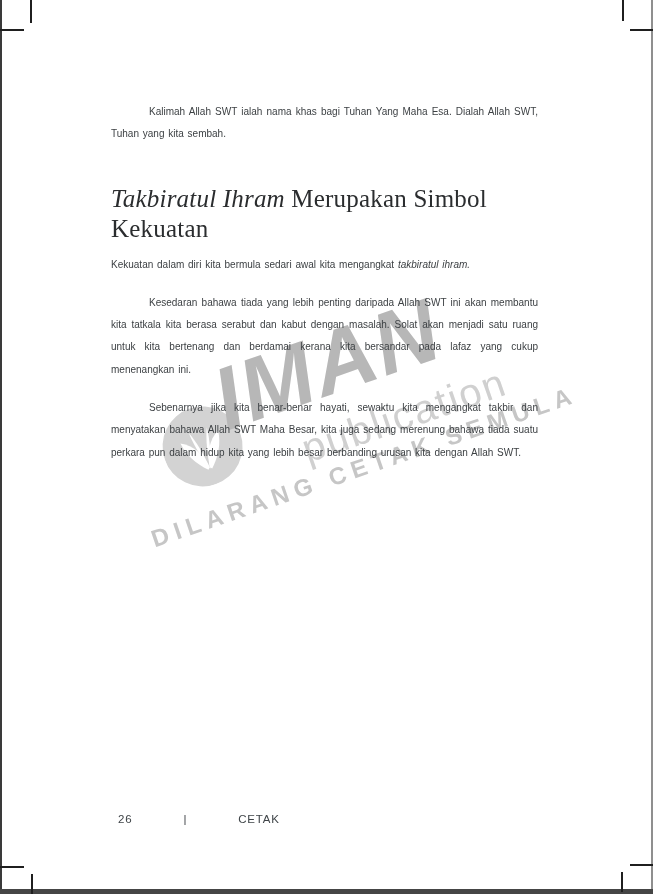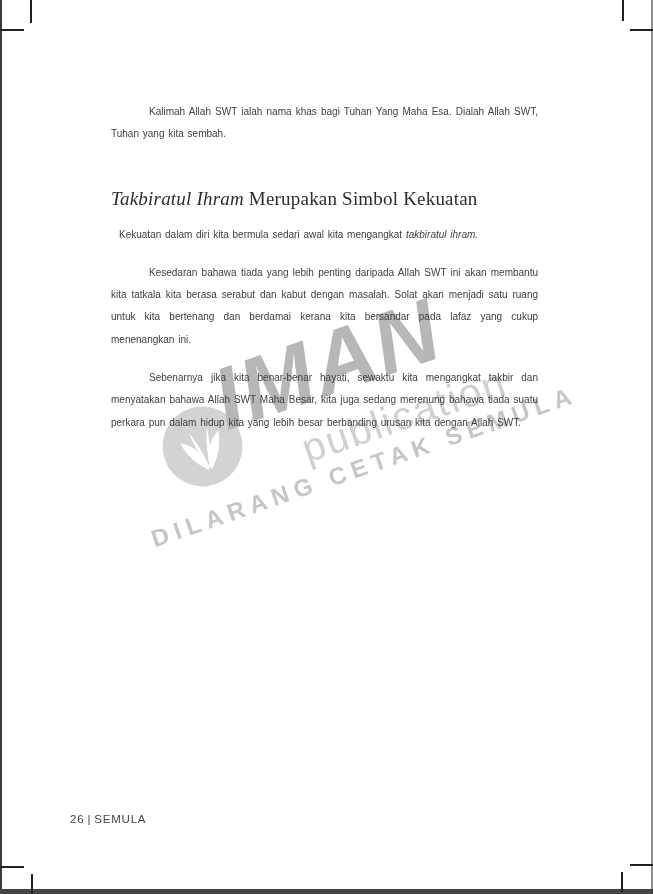--- a/index.html
+++ b/index.html
@@ -54,35 +54,35 @@
   .page-content{
     position:absolute;left:111px;top:101px;width:427px;z-index:2;
     color:#3d4144;
   }
   .body-para{
     margin:0 0 16px 0;
     font-size:10px;line-height:22.3px;
     text-align:justify;text-indent:38px;
     word-spacing:1px;
   }
-  .body-para.no-indent{text-indent:0;margin-left:8px;}
+  .body-para.no-indent{text-indent:0;}
   .body-para em{font-style:italic;}
   .section-heading{
     margin:38px 0 10px 0;
     font-family:"Liberation Serif","DejaVu Serif",serif;
-    font-size:19px;line-height:30px;font-weight:400;
+    font-size:25px;line-height:30px;font-weight:400;
     color:#2b2d2f;letter-spacing:0.2px;
     text-indent:0;
   }
   .section-heading .h-italic{font-style:italic;}
   .page-footer{
     position:absolute;left:70px;top:813px;z-index:2;
     font-size:11.5px;letter-spacing:0.8px;color:#3f4448;
   }
-  .page-footer span{margin-right:3px;}
+  .page-footer span{margin-right:3px;margin-left:48px;}
 </style>
 </head>
 <body>
 
 <div class="edge edge-left"></div>
 <div class="edge edge-right"></div>
 <div class="edge edge-bottom"></div>
 <div class="crop cm-tl-v"></div>
 <div class="crop cm-tl-h"></div>
 <div class="crop cm-tr-v"></div>
@@ -117,14 +117,14 @@
   </h2>
 
   <div>
       <p class="body-para no-indent"><span>Kekuatan dalam diri kita bermula sedari awal kita mengangkat </span><em>takbiratul ihram.</em></p>
       <p class="body-para"><span>Kesedaran bahawa tiada yang lebih penting daripada Allah SWT ini akan membantu kita tatkala kita berasa serabut dan kabut dengan masalah. Solat akan menjadi satu ruang untuk kita bertenang dan berdamai kerana kita bersandar pada lafaz yang cukup menenangkan ini.</span></p>
       <p class="body-para"><span>Sebenarnya jika kita benar-benar hayati, sewaktu kita mengangkat takbir dan menyatakan bahawa Allah SWT Maha Besar, kita juga sedang merenung bahawa tiada suatu perkara pun dalam hidup kita yang lebih besar berbanding urusan kita dengan Allah SWT.</span></p>
     </div>
 </div>
 
 <div class="page-footer">
-  <span>26</span><span>|</span><span>SEMULA</span>
+  <span>26</span><span>|</span><span>CETAK</span>
 </div>
 
 </body></html>

